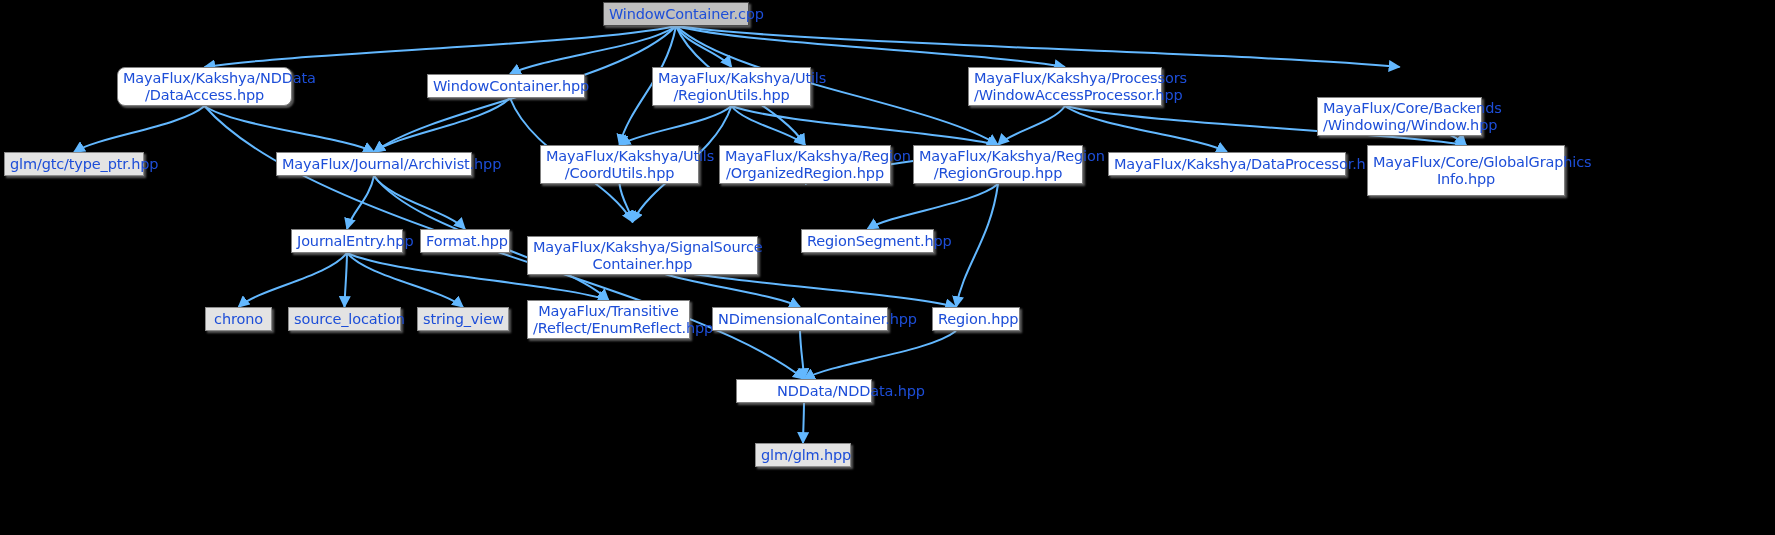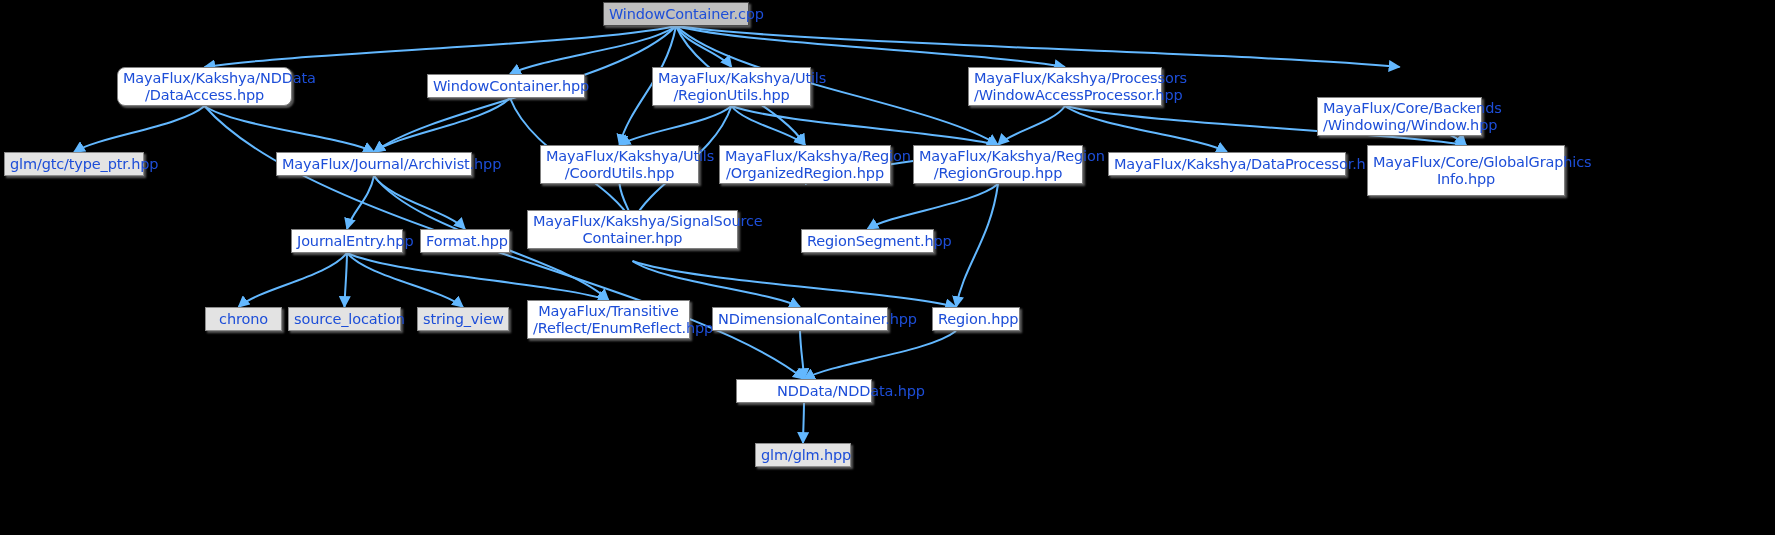--- a/index.html
+++ b/index.html
@@ -81,24 +81,24 @@
 /CoordUtils.hpp</span></div>
       <div class="node" style="left: 719px; top: 145px; width: 172px; height: 39px;"><span class="nlabel">MayaFlux/Kakshya/Region
 /OrganizedRegion.hpp</span></div>
       <div class="node" style="left: 913px; top: 145px; width: 170px; height: 39px;"><span class="nlabel">MayaFlux/Kakshya/Region
 /RegionGroup.hpp</span></div>
       <div class="node" style="left: 1108px; top: 152px; width: 238px; height: 24px;"><span class="nlabel">MayaFlux/Kakshya/DataProcessor.hpp</span></div>
       <div class="node" style="left: 1367px; top: 145px; width: 198px; height: 51px;"><span class="nlabel">MayaFlux/Core/GlobalGraphics
 Info.hpp</span></div>
       <div class="node" style="left: 291px; top: 229px; width: 112px; height: 24px;"><span class="nlabel">JournalEntry.hpp</span></div>
       <div class="node" style="left: 420px; top: 229px; width: 90px; height: 24px;"><span class="nlabel">Format.hpp</span></div>
-      <div class="node" style="left: 527px; top: 210px; width: 211px; height: 39px;"><span class="nlabel">MayaFlux/Kakshya/SignalSource
+      <div class="node" style="left: 527px; top: 236px; width: 231px; height: 39px;"><span class="nlabel">MayaFlux/Kakshya/SignalSource
 Container.hpp</span></div>
       <div class="node" style="left: 801px; top: 229px; width: 133px; height: 24px;"><span class="nlabel">RegionSegment.hpp</span></div>
-      <div class="node sys" style="left: 205px; top: 307px; width: 77px; height: 24px;"><span class="nlabel">chrono</span></div>
+      <div class="node sys" style="left: 205px; top: 307px; width: 67px; height: 24px;"><span class="nlabel">chrono</span></div>
       <div class="node sys" style="left: 288px; top: 307px; width: 113px; height: 24px;"><span class="nlabel">source_location</span></div>
       <div class="node sys" style="left: 417px; top: 307px; width: 92px; height: 24px;"><span class="nlabel">string_view</span></div>
       <div class="node" style="left: 527px; top: 300px; width: 163px; height: 39px;"><span class="nlabel">MayaFlux/Transitive
 /Reflect/EnumReflect.hpp</span></div>
       <div class="node" style="left: 712px; top: 307px; width: 176px; height: 24px;"><span class="nlabel">NDimensionalContainer.hpp</span></div>
       <div class="node" style="left: 912px; top: 307px; width: 88px; height: 24px; margin-left: 20px;"><span class="nlabel">Region.hpp</span></div>
       <div class="node" style="left: 736px; top: 379px; width: 136px; height: 24px; padding-left: 40px;"><span class="nlabel">NDData/NDData.hpp</span></div>
       <div class="node sys" style="left: 755px; top: 443px; width: 96px; height: 24px;"><span class="nlabel">glm/glm.hpp</span></div>
     </div>
 </div>

